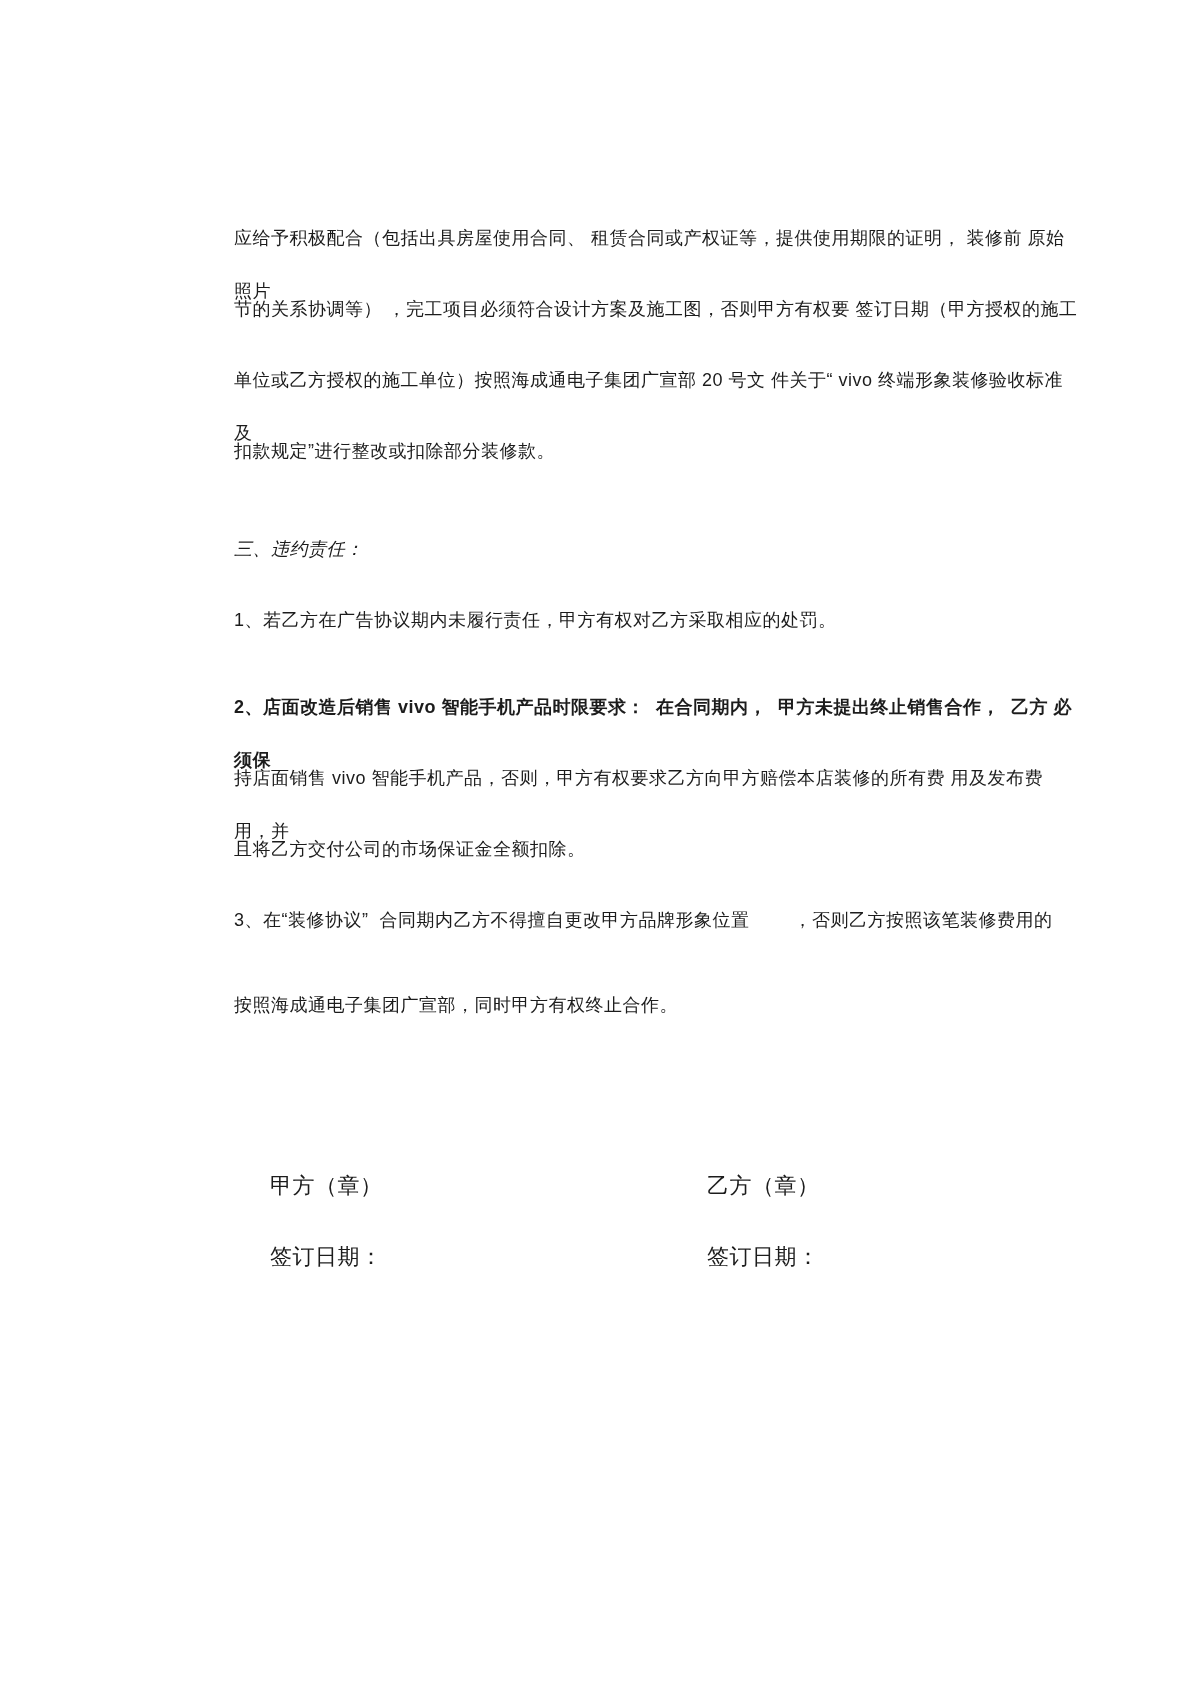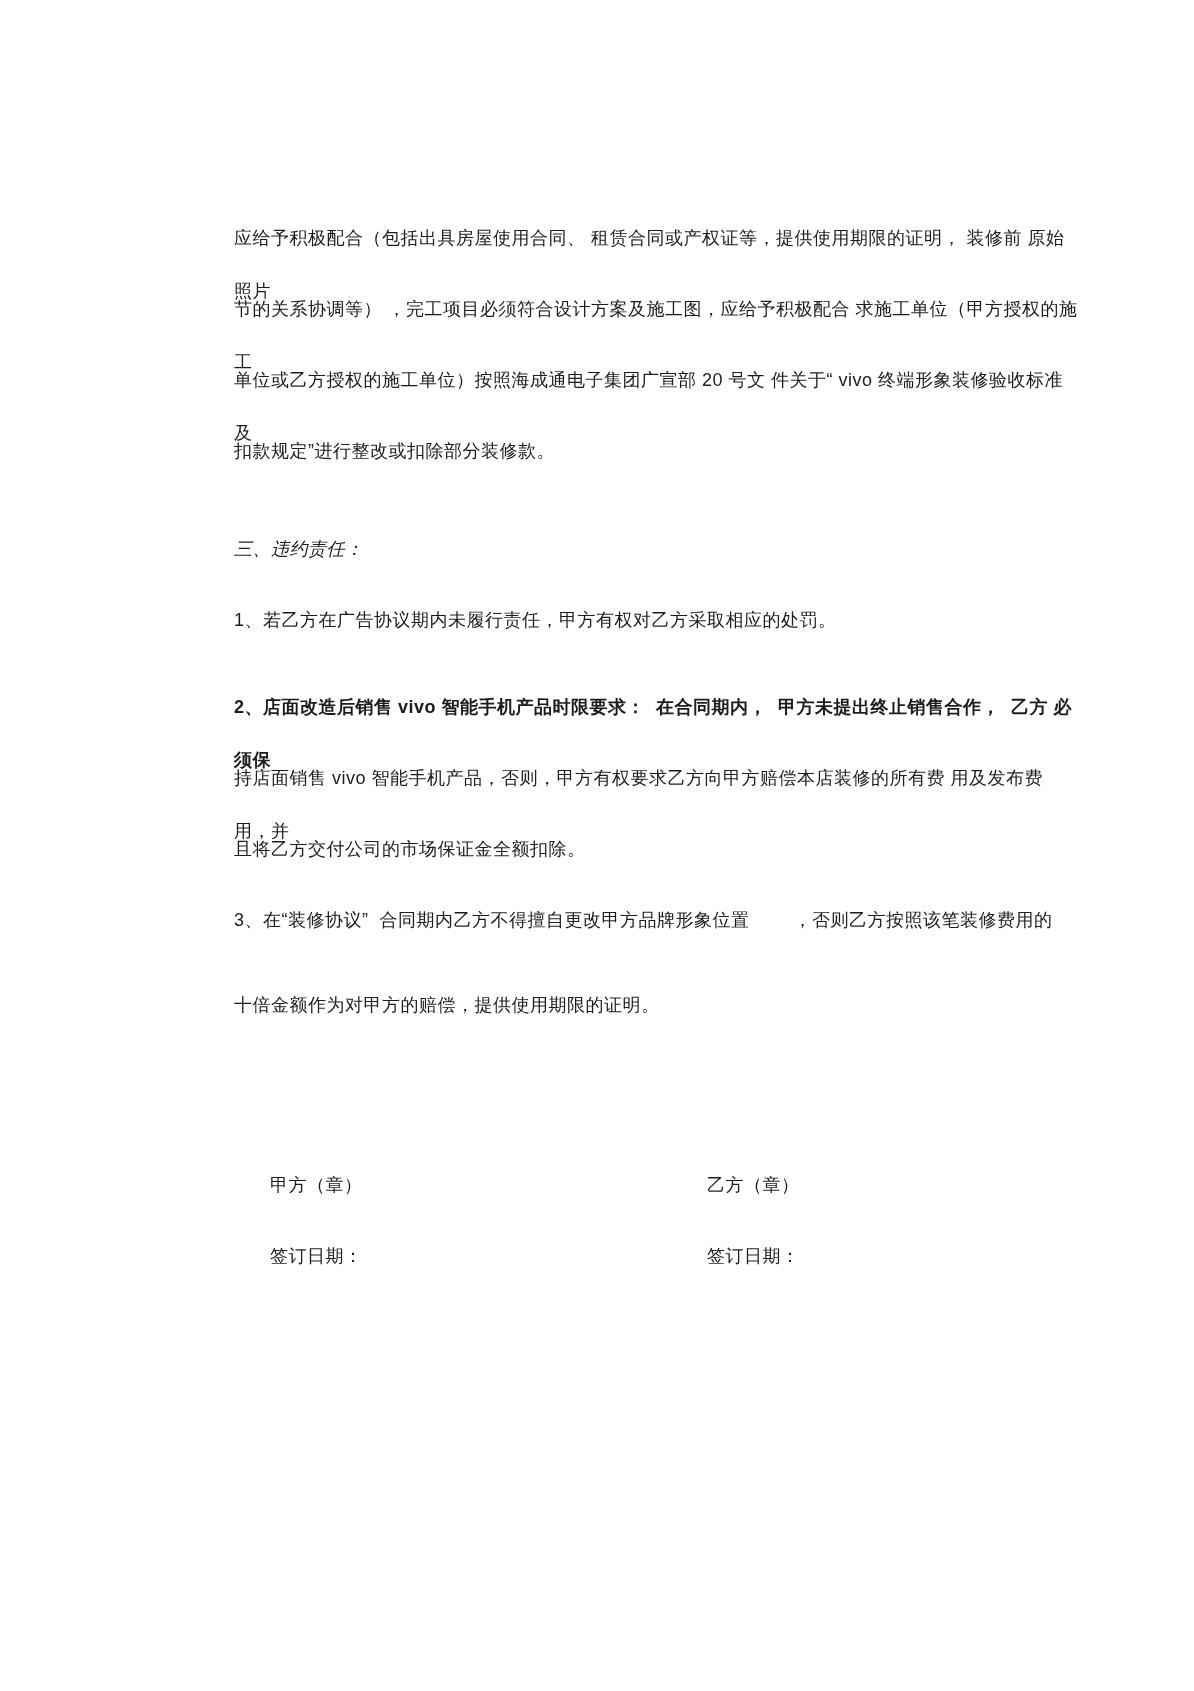--- a/index.html
+++ b/index.html
@@ -33,49 +33,49 @@
   }
   .gap-45 { margin-top: 45px; font-style: italic; }
   .gap-34 { margin-top: 34px; font-weight: bold; }
   .gap-32 { margin-top: 32px; }
   .gap-49 { margin-top: 49px; }
   .gap-4  { margin-top: 4px; }
   .sig-row {
     display: flex;
     height: 53px;
     line-height: 53px;
-    font-size: 18px;
+    font-size: 22px;
     letter-spacing: 0.5px;
   }
   .sig-row .cell-left { width: 401px; flex: 0 0 401px; }
   .sig-row .cell-right { flex: 1; }
   .sig-block { margin-top: 109px; }
 </style>
 </head>
 <body>
 
 <div class="page">
   <div class="content">
 
     <p class="line">应给予积极配合（包括出具房屋使用合同、 租赁合同或产权证等，提供使用期限的证明， 装修前 原始照片</p>
-    <p class="line">节的关系协调等） ，完工项目必须符合设计方案及施工图，应给予积极配合 求施工单位（甲方授权的施工</p>
+    <p class="line">节的关系协调等） ，完工项目必须符合设计方案及施工图，否则甲方有权要 签订日期（甲方授权的施工</p>
     <p class="line">单位或乙方授权的施工单位）按照海成通电子集团广宣部 20 号文 件关于“ vivo 终端形象装修验收标准及</p>
     <p class="line">扣款规定”进行整改或扣除部分装修款。</p>
 
 
     <p class="line gap-45">三、违约责任：</p>
 
     <p class="line">1、若乙方在广告协议期内未履行责任，甲方有权对乙方采取相应的处罚。</p>
 
     <p class="line gap-34">2、店面改造后销售 vivo 智能手机产品时限要求：  在合同期内，  甲方未提出终止销售合作，  乙方 必须保</p>
     <p class="line">持店面销售 vivo 智能手机产品，否则，甲方有权要求乙方向甲方赔偿本店装修的所有费 用及发布费用，并</p>
     <p class="line">且将乙方交付公司的市场保证金全额扣除。</p>
 
     <p class="line gap-4">3、在“装修协议”  合同期内乙方不得擅自更改甲方品牌形象位置        ，否则乙方按照该笔装修费用的</p>
-    <p class="line gap-32">十倍金额作为对甲方的赔偿，提供使用期限的证明。</p>
+    <p class="line gap-32">按照海成通电子集团广宣部，同时甲方有权终止合作。</p>
 
 
     <div class="sig-block">
       <div class="sig-row">
         <span class="cell-left">甲方（章）</span>
         <span class="cell-right">乙方（章）</span>
       </div>
       <div class="sig-row">
         <span class="cell-left">签订日期：</span>
         <span class="cell-right">签订日期：</span>

